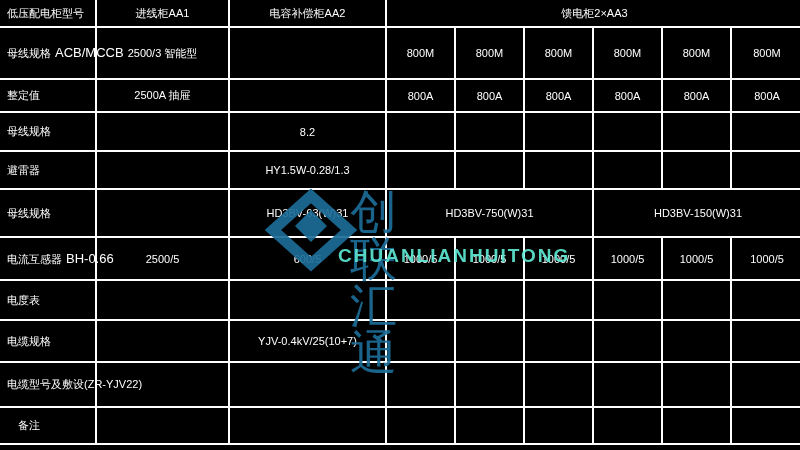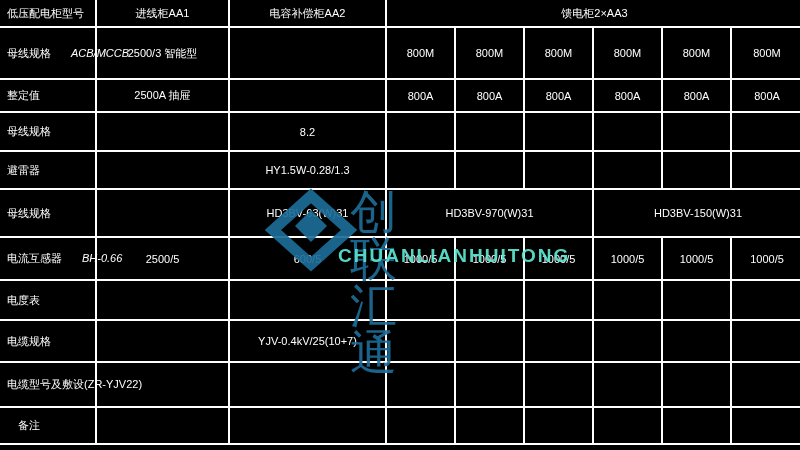--- a/index.html
+++ b/index.html
@@ -3,21 +3,21 @@
 <meta charset="utf-8">
 <style>
   html,body{margin:0;padding:0;background:#000;width:800px;height:450px;overflow:hidden;
             font-family:"Liberation Sans",sans-serif;}
   .stage{position:relative;width:800px;height:450px;background:#000;overflow:hidden;}
   table{position:absolute;top:-2px;left:-2px;border-collapse:collapse;table-layout:fixed;
         width:804px;background:transparent;position:absolute;z-index:2;}
   td{border:2px solid #ffffff;color:#ffffff;font-size:11px;text-align:center;
      vertical-align:middle;padding:0;overflow:visible;white-space:nowrap;}
   td.lbl{text-align:left;padding-left:7px;}
-  td.lbl .sub{margin-left:20px;font-size:11px;font-style:italic;}
+  td.lbl .sub{margin-left:4px;font-size:13px;}
   .wm{position:absolute;z-index:3;pointer-events:none;opacity:0.92;}
   .wm-cn{position:absolute;left:350px;top:188px;color:#1d6e99;font-size:47px;
          font-weight:normal;letter-spacing:4px;line-height:1;}
   .wm-en{position:absolute;left:338px;top:246px;color:#5eead4;font-size:19px;
          font-weight:bold;letter-spacing:2px;line-height:1;}
   .wm-logo{position:absolute;left:265px;top:188px;}
 </style>
 </head>
 <body>
 
@@ -91,21 +91,21 @@
           <td></td>
       <td></td>
           <td></td>
           <td></td>
     </tr>
 
     <tr style="height:48px">
       <td class="lbl">母线规格</td>
       <td></td>
       <td>HD3BV-63(W)31</td>
-      <td colspan="3">HD3BV-970(W)31</td>
+      <td colspan="3">HD3BV-750(W)31</td>
       <td colspan="3">HD3BV-150(W)31</td>
     </tr>
 
     <tr style="height:43px">
       <td class="lbl">
         <span>电流互感器</span><span class="sub">BH-0.66</span>
       </td>
       <td>2500/5</td>
       <td>600/5</td>
       <td>1000/5</td>

